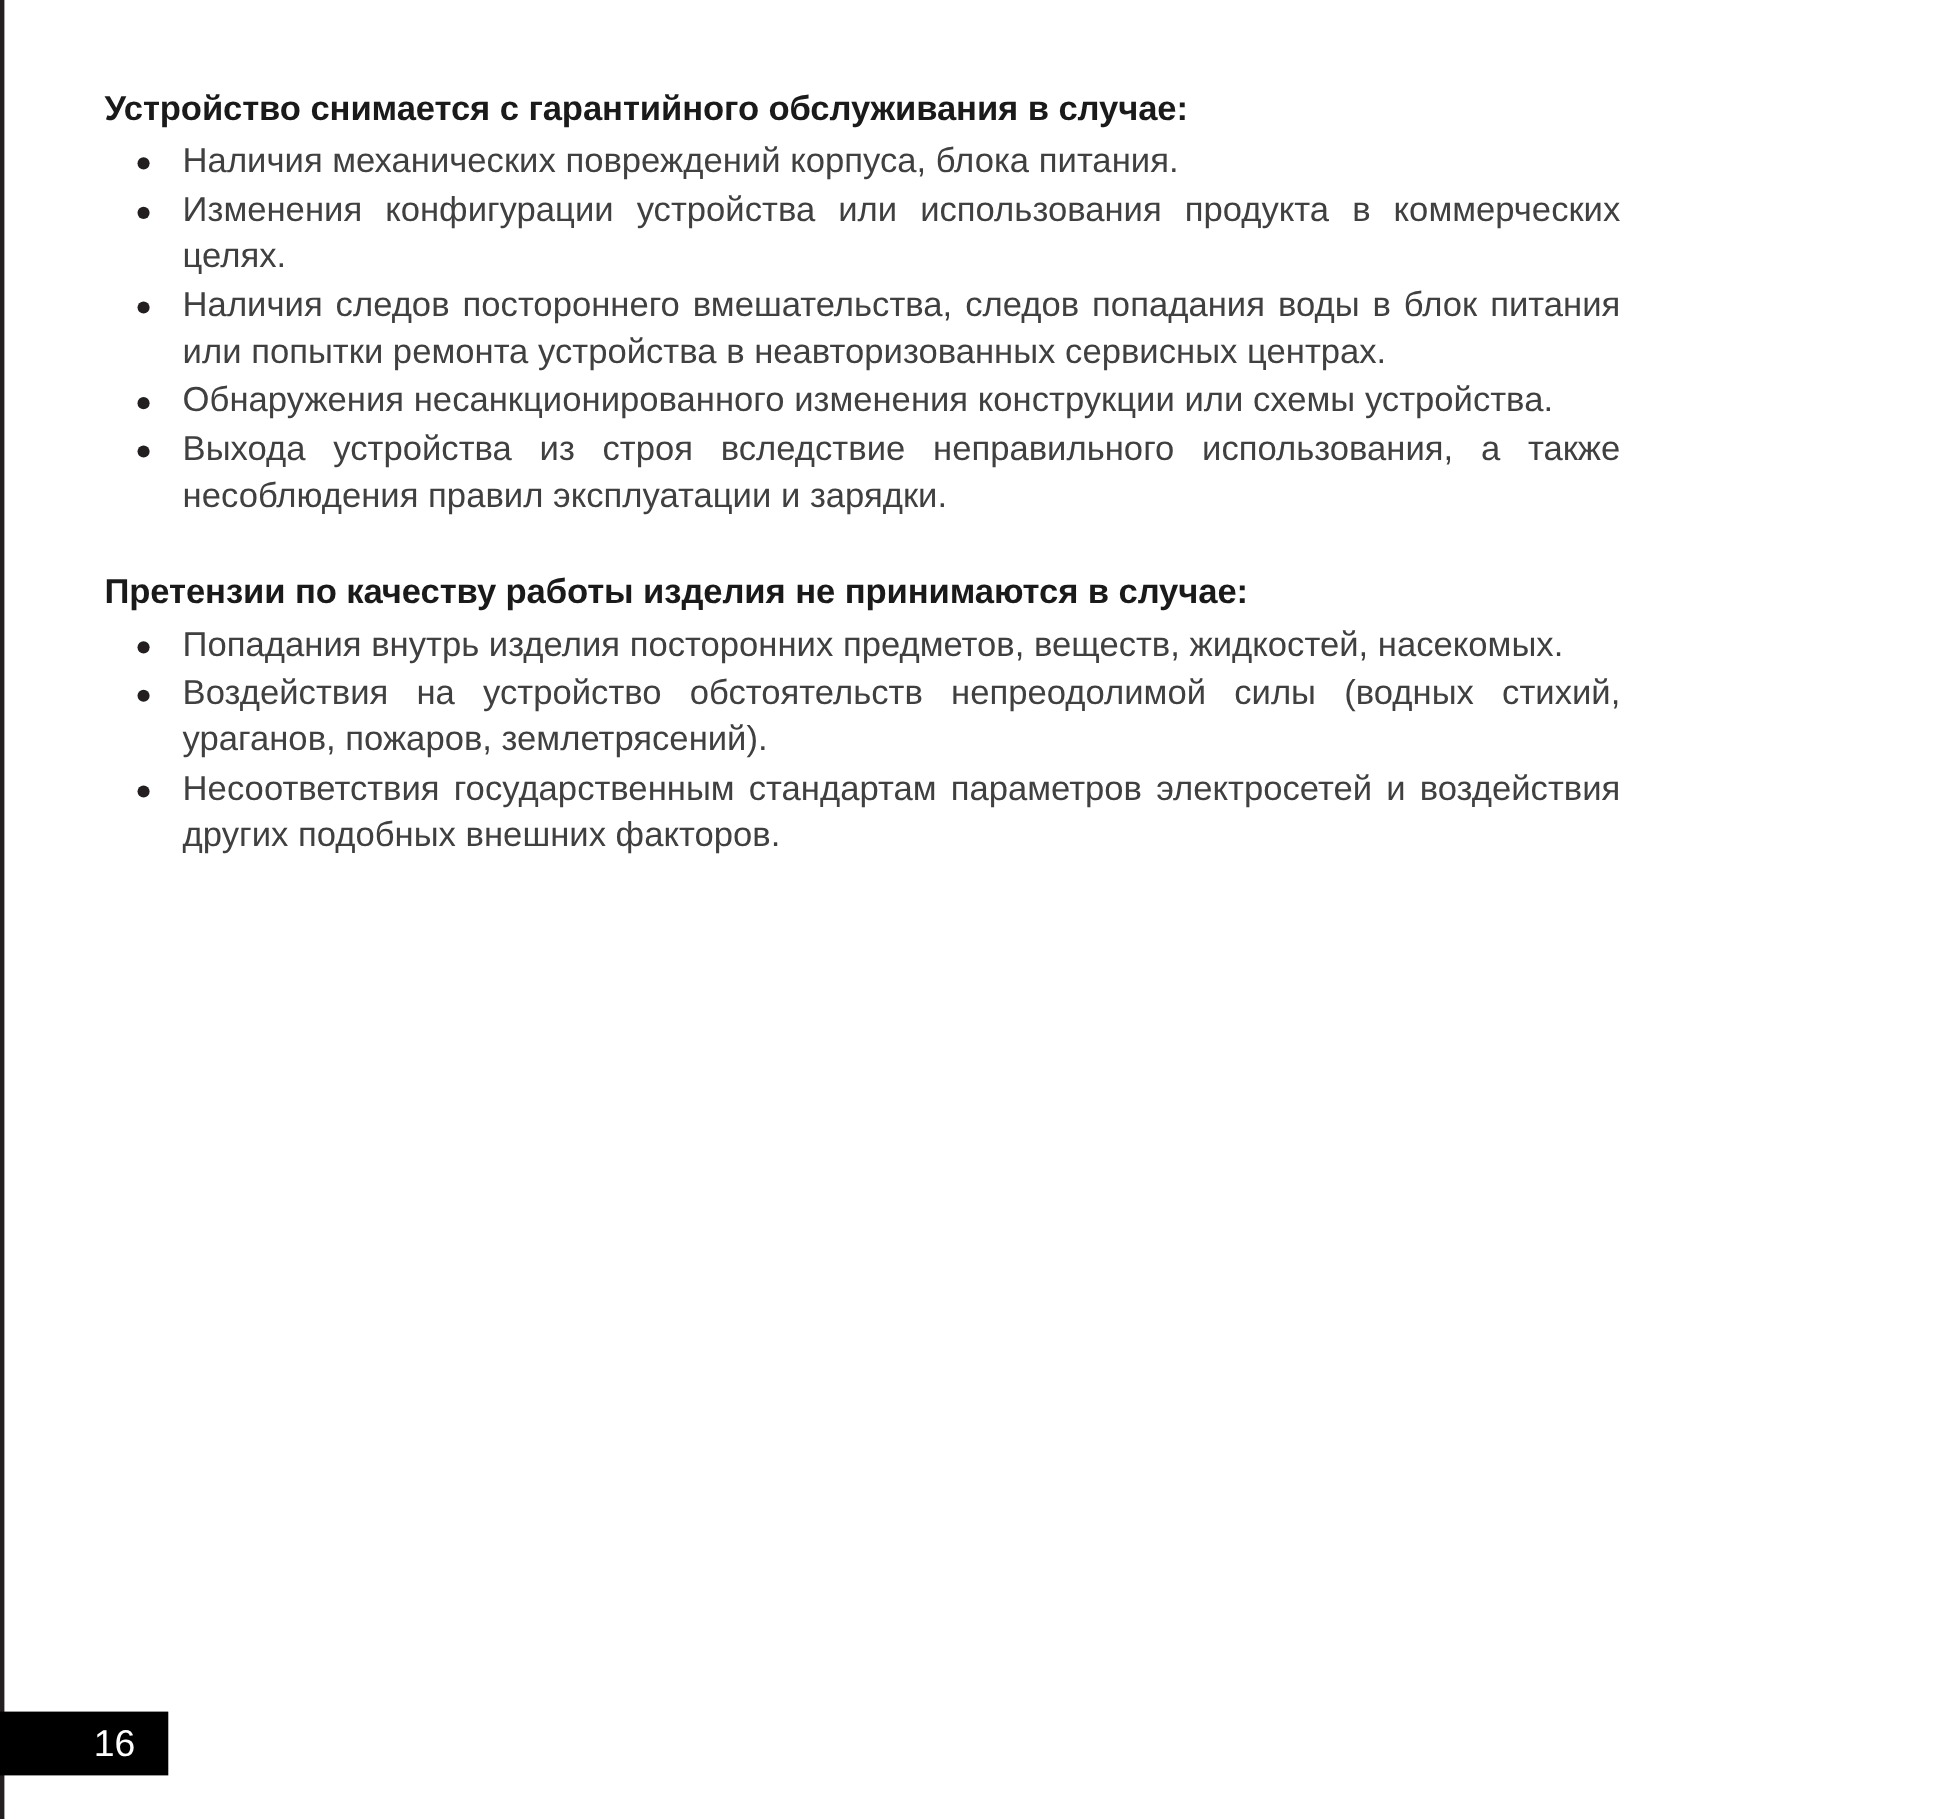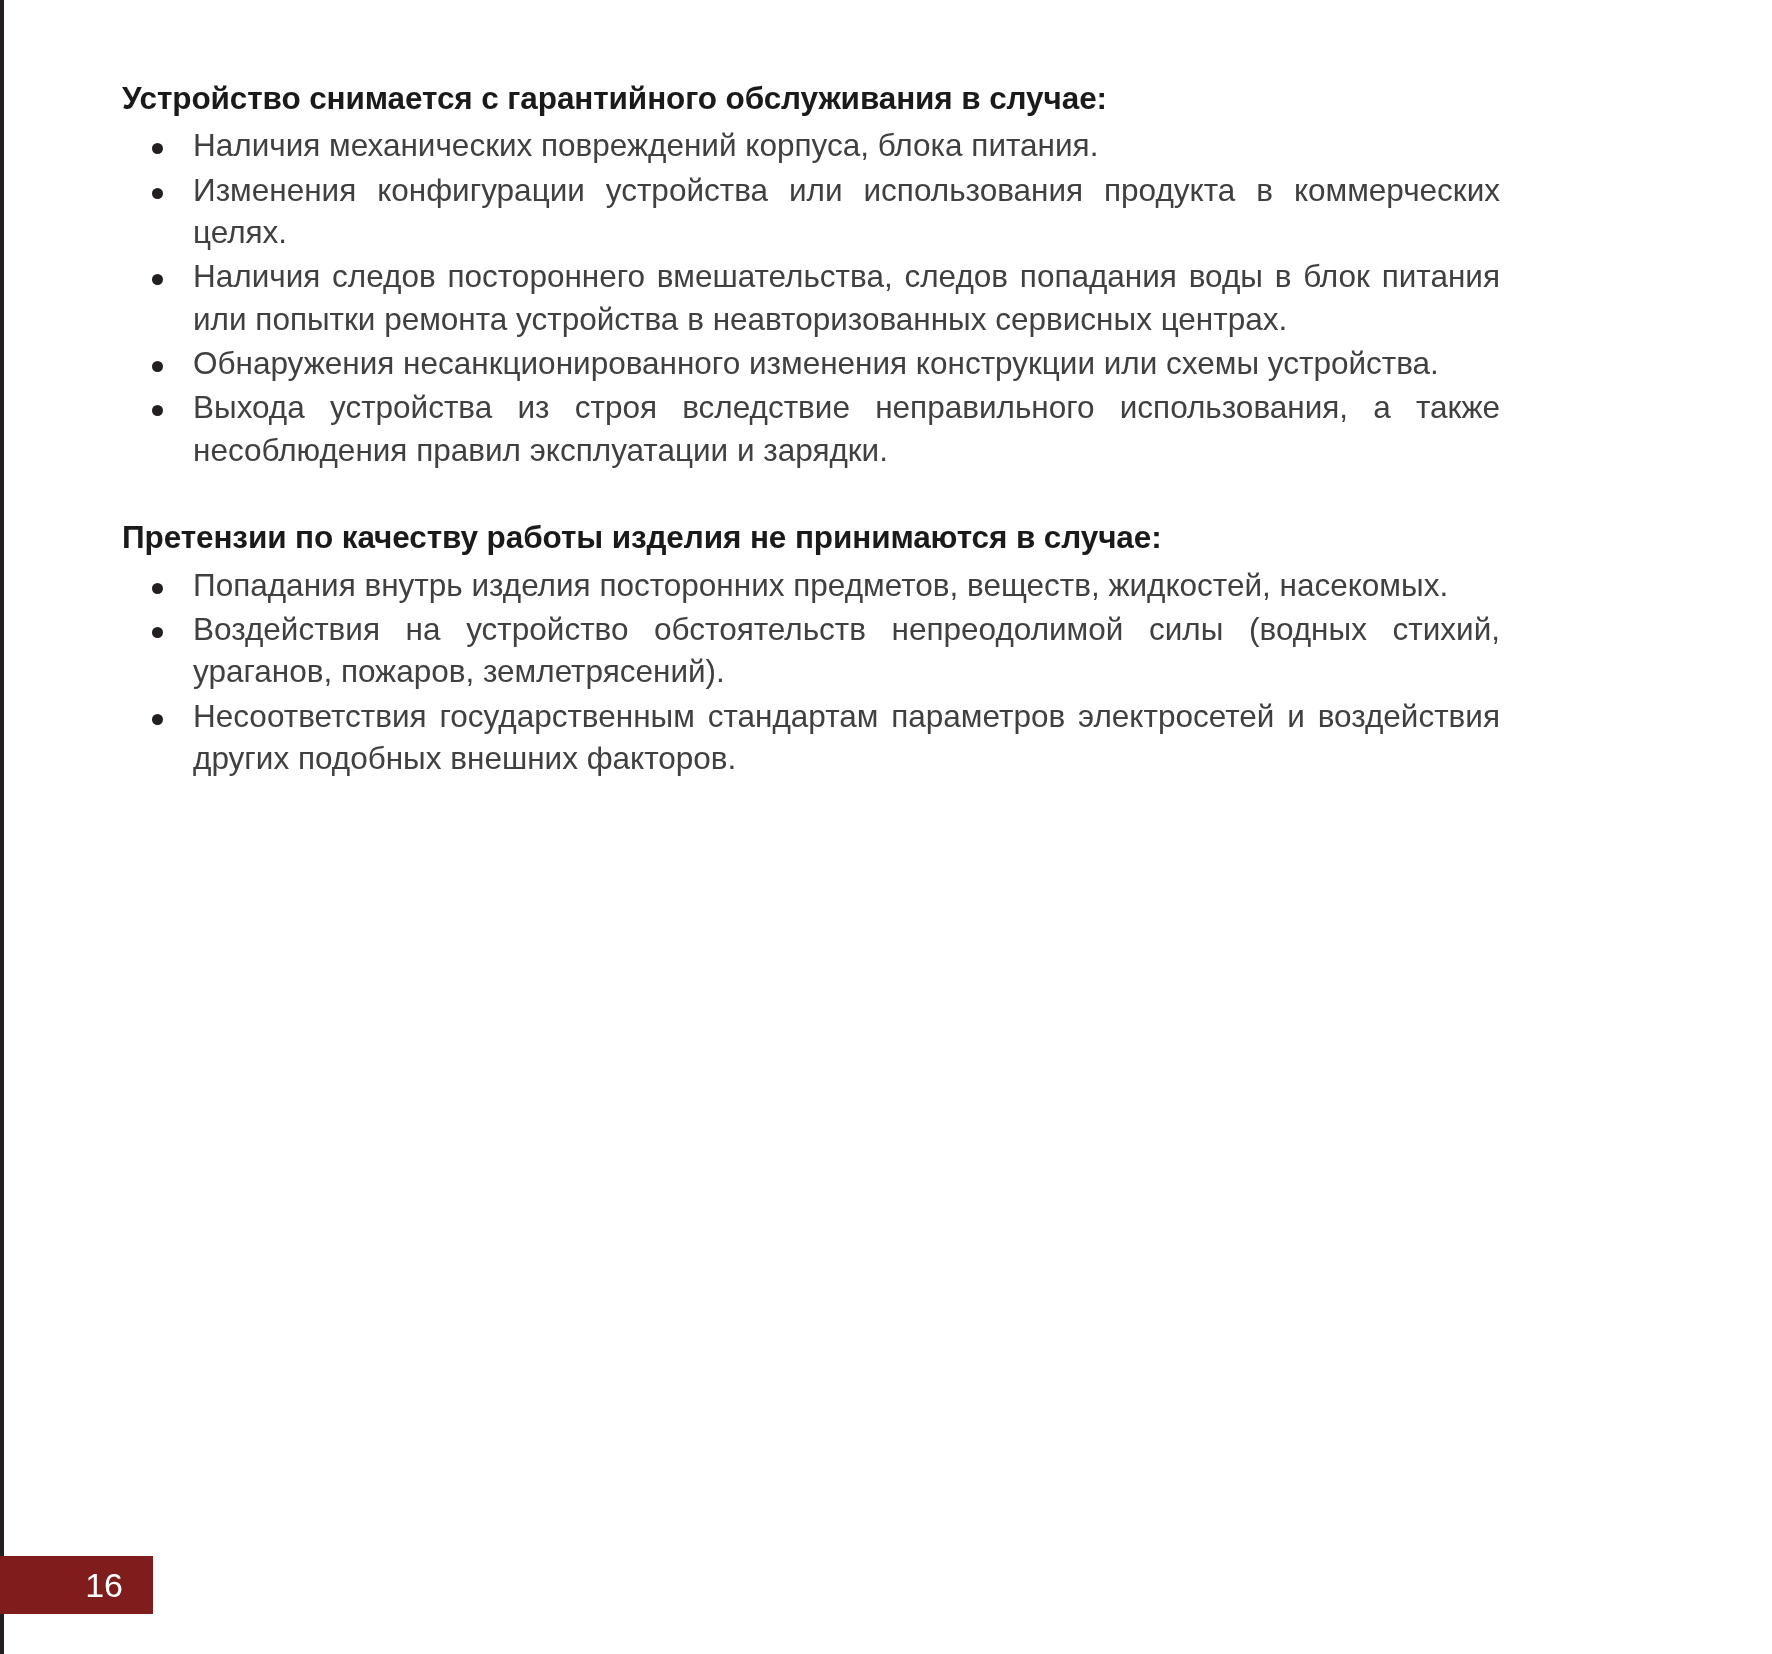--- a/index.html
+++ b/index.html
@@ -26,21 +26,20 @@
     top: 0;
     width: 4px;
     height: 1654px;
     background: #231f20;
   }
   .content {
     position: absolute;
     left: 95px;
     top: 78px;
     width: 1378px;
-    margin-left: 27px;
   }
   .section {
     margin-bottom: 0;
   }
   .section + .section {
     margin-top: 46px;
   }
   .section-heading {
     font-size: 31.5px;
     font-weight: bold;
@@ -78,21 +77,21 @@
   
   ul.bullet-list > li > span.ltext {
     display: block;
   }
   .page-number-box {
     position: absolute;
     left: 0;
     top: 1556px;
     width: 153px;
     height: 58px;
-    background: #7f1d1d;
+    background: #000000;
     display: flex;
     align-items: center;
     justify-content: flex-end;
     box-sizing: border-box;
     padding-right: 30px;
   }
   .page-number-box .num {
     color: #ffffff;
     font-size: 34px;
     line-height: 1;

